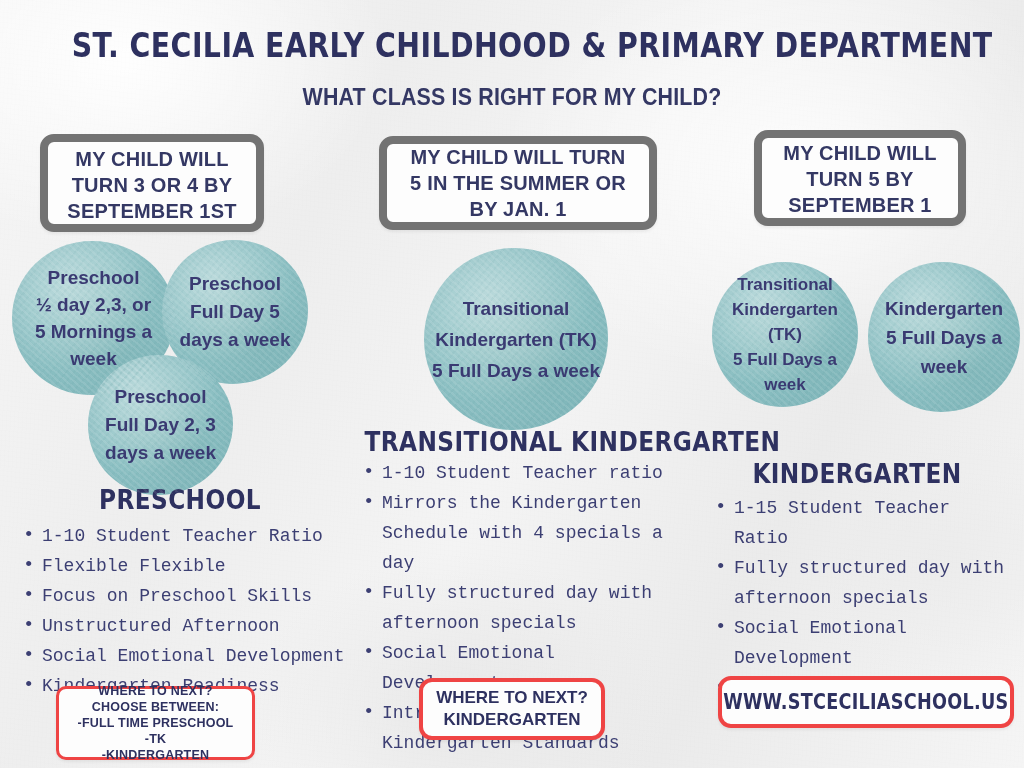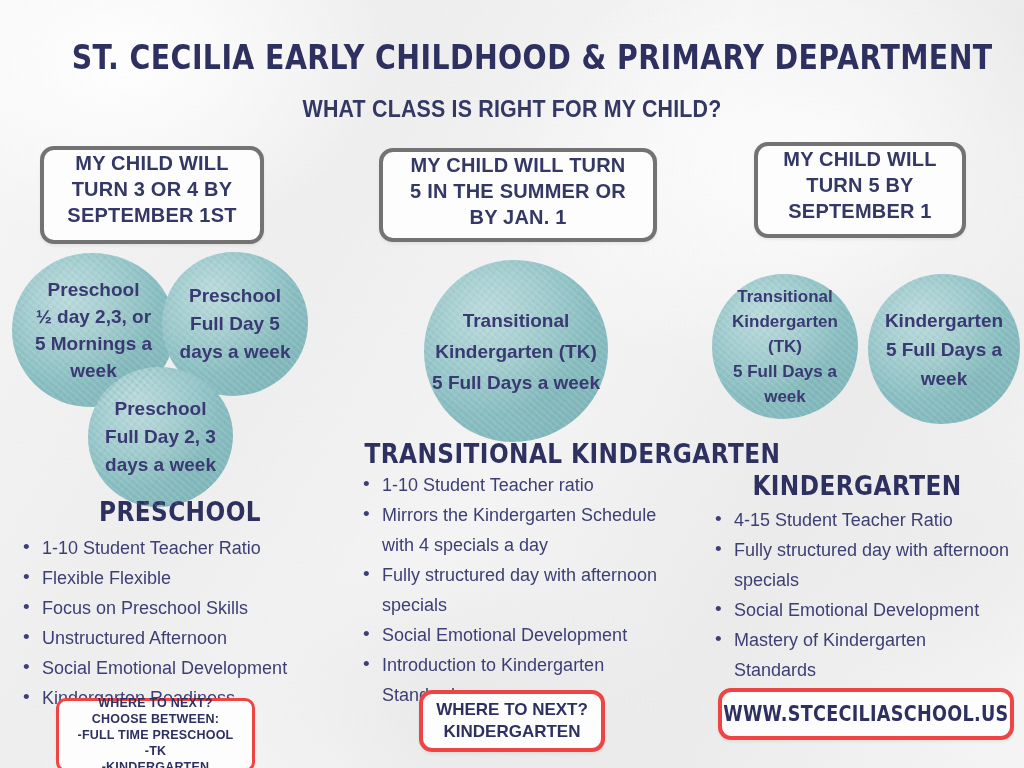--- a/index.html
+++ b/index.html
@@ -28,21 +28,21 @@
     content: "";
     position: absolute;
     inset: 0;
     pointer-events: none;
     opacity: .35;
     background-image:
       repeating-linear-gradient(93deg, rgba(0,0,0,0.012) 0px, rgba(0,0,0,0.012) 1px, rgba(255,255,255,0) 1px, rgba(255,255,255,0) 4px),
       repeating-linear-gradient(7deg, rgba(0,0,0,0.010) 0px, rgba(0,0,0,0.010) 1px, rgba(255,255,255,0) 1px, rgba(255,255,255,0) 5px);
   }
 
-  #canvas { position: absolute; inset: 0; margin-top: 12px; }
+  #canvas { position: absolute; inset: 0; }
 
   
   .display {
     font-family: "DejaVu Sans", sans-serif;
     font-weight: bold;
     letter-spacing: .5px;
     transform: scaleX(0.86);
     transform-origin: center;
     color: #2e3160;
   }
@@ -65,24 +65,24 @@
     font-size: 23px;
     letter-spacing: .2px;
     color: #343864;
     transform: scaleX(0.93);
   }
 
   
   .qbox {
     position: absolute;
     background: #fdfdfd;
-    border: 4px solid #737373;
+    border: 8px solid #737373;
     border-radius: 14px;
     display: flex;
-    align-items: flex-start;
+    align-items: flex-end;
     justify-content: center;
     text-align: center;
     font-family: "Liberation Sans", sans-serif;
     font-weight: bold;
     color: #343864;
     box-shadow: 0 2px 3px rgba(0,0,0,0.06);
   }
   .qbox .lines { line-height: 26px; font-size: 20px; letter-spacing: .2px; }
 
   .qbox-1 { left: 40px;  top: 134px; width: 224px; height: 98px; }
@@ -148,21 +148,21 @@
   }
   .head-preschool { left: 0;   top: 484px; width: 360px; text-align: center; }
   .head-tk        { left: 340px; top: 426px; width: 350px; text-align: left; }
   .head-k         { left: 690px; top: 458px; width: 334px; text-align: center; }
 
   
   ul.bullets {
     position: absolute;
     list-style: none;
     color: #3c3f73;
-    font-family: Liberation Sans, sans-serif;
+    font-family: Liberation Mono, monospace;
     font-size: 18px;
     line-height: 30px;
   }
   ul.bullets li {
     position: relative;
     padding-left: 22px;
   }
   ul.bullets li::before {
     content: "\2022";
     position: absolute;
@@ -272,21 +272,21 @@
 
   <div class="blob blob-d">
     <div class="txt">Transitional<br>Kindergarten<br>(TK)<br>5 Full Days a<br>week</div>
   </div>
   <div class="blob blob-e">
     <div class="txt">Kindergarten<br>5 Full Days a<br>week</div>
   </div>
 
   <div class="display sect-head head-k">KINDERGARTEN</div>
   <ul class="bullets list-k">
-      <li>4-15 Student Teacher Ratio</li>
+      <li>1-15 Student Teacher Ratio</li>
       <li>Fully structured day with afternoon specials</li>
       <li>Social Emotional Development</li>
       <li> Mastery of Kindergarten Standards</li>
     </ul>
 
   <div class="fbox fbox-url">
     <div class="urltext">WWW.STCECILIASCHOOL.US</div>
   </div>
 
 </div>

